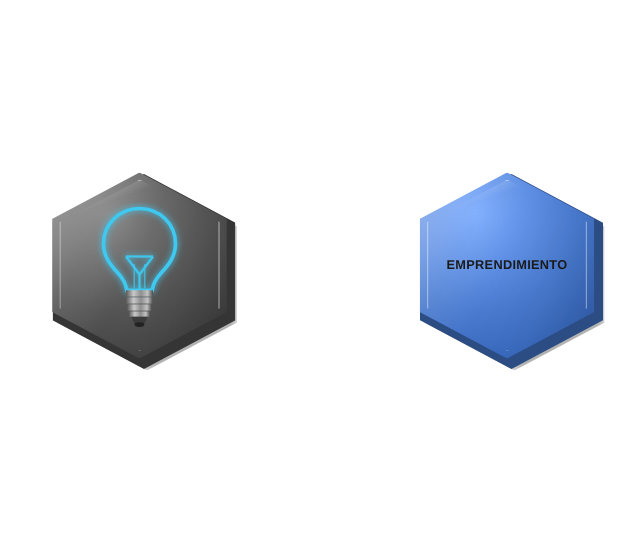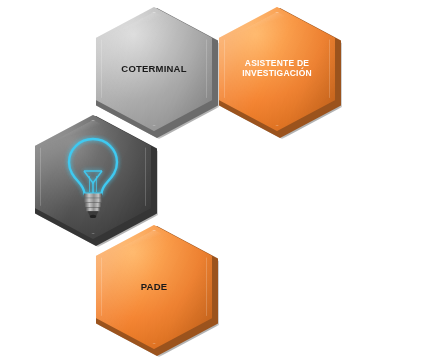--- a/index.html
+++ b/index.html
@@ -70,37 +70,20 @@
   .bulb{
     position:absolute;left:0;top:0;width:100%;height:100%;
     display:flex;align-items:center;justify-content:center;
     z-index:6;pointer-events:none;
   }
 </style>
 </head>
 <body>
 
 <div id="diagram">
-    <div class="hexwrap" style="left: 93px; top: 4px; width: 122px; height: 130px;">
-      <div class="hex hex-shadow" style="transform: translate(5px, 6px) scale(0.985);"></div>
-      <div class="hex hex-bevel" style="background: rgb(173, 173, 173); transform: translate(3px, 4px);"></div>
-      <div class="hex hex-face" style="background: radial-gradient(120% 110% at 32% 22%, rgb(219, 219, 219) 0%, rgb(173, 173, 173) 48%, rgb(137, 137, 137) 100%); transform: scale(0.955);"></div>
-      <div class="gloss" style="transform: scale(0.955);"></div>
-      <div class="rim" style="transform: scale(0.955);"></div>
-      <div class="hexlabel lbl-dark" style="font-size: 9.5px; color: rgb(26, 26, 26);">COTERMINAL</div>
-    </div>
-    <div class="hexwrap" style="left: 216px; top: 4px; width: 122px; height: 130px;">
-      <div class="hex hex-shadow" style="transform: translate(5px, 6px) scale(0.985);"></div>
-      <div class="hex hex-bevel" style="background: rgb(245, 134, 52); transform: translate(3px, 4px);"></div>
-      <div class="hex hex-face" style="background: radial-gradient(120% 110% at 32% 22%, rgb(255, 180, 98) 0%, rgb(245, 134, 52) 48%, rgb(209, 98, 16) 100%); transform: scale(0.955);"></div>
-      <div class="gloss" style="transform: scale(0.955);"></div>
-      <div class="rim" style="transform: scale(0.955);"></div>
-      <div class="hexlabel lbl-light" style="font-size: 8.5px; color: rgb(255, 255, 255);">ASISTENTE DE
-INVESTIGACIÓN</div>
-    </div>
     <div class="hexwrap" style="left: 32px; top: 112px; width: 122px; height: 130px;">
       <div class="hex hex-shadow" style="transform: translate(5px, 6px) scale(0.985);"></div>
       <div class="hex hex-bevel" style="background: rgb(85, 85, 85); transform: translate(3px, 4px);"></div>
       <div class="hex hex-face" style="background: radial-gradient(120% 110% at 32% 22%, rgb(131, 131, 131) 0%, rgb(85, 85, 85) 48%, rgb(49, 49, 49) 100%); transform: scale(0.955);"></div>
       <div class="gloss" style="transform: scale(0.955);"></div>
       <div class="rim" style="transform: scale(0.955);"></div>
       <div class="bulb">
         <svg width="62" height="84" viewBox="0 0 62 84" xmlns="http://www.w3.org/2000/svg">
           <defs>
             <filter id="gl" x="-60%" y="-60%" width="220%" height="220%">
@@ -130,21 +113,21 @@
             <rect x="22" y="58.5" width="18" height="4.2" fill="url(#scr)"></rect>
             <rect x="22" y="63.2" width="18" height="4.2" fill="url(#scr)"></rect>
             <rect x="22.8" y="67.9" width="16.4" height="4.2" fill="url(#scr)"></rect>
             <rect x="24" y="72.6" width="14" height="3.6" fill="url(#scr)"></rect>
             <path d="M25.6 76.2 L36.4 76.2 L34 81.4 L28 81.4 Z" fill="#3b3b3b"></path>
             <ellipse cx="31" cy="81.4" rx="3.2" ry="1.6" fill="#222"></ellipse>
           </g>
         </svg>
       </div>
     </div>
-    <div class="hexwrap" style="left: 93px; top: 222px; width: 122px; height: 130px;">
+    <div class="hexwrap" style="left: 277px; top: 112px; width: 122px; height: 130px;">
       <div class="hex hex-shadow" style="transform: translate(5px, 6px) scale(0.985);"></div>
-      <div class="hex hex-bevel" style="background: rgb(245, 134, 52); transform: translate(3px, 4px);"></div>
-      <div class="hex hex-face" style="background: radial-gradient(120% 110% at 32% 22%, rgb(255, 180, 98) 0%, rgb(245, 134, 52) 48%, rgb(209, 98, 16) 100%); transform: scale(0.955);"></div>
+      <div class="hex hex-bevel" style="background: rgb(74, 123, 208); transform: translate(3px, 4px);"></div>
+      <div class="hex hex-face" style="background: radial-gradient(120% 110% at 32% 22%, rgb(120, 169, 254) 0%, rgb(74, 123, 208) 48%, rgb(38, 87, 172) 100%); transform: scale(0.955);"></div>
       <div class="gloss" style="transform: scale(0.955);"></div>
       <div class="rim" style="transform: scale(0.955);"></div>
-      <div class="hexlabel lbl-dark" style="font-size: 9.5px; color: rgb(26, 26, 26);">PADE</div>
+      <div class="hexlabel lbl-dark" style="font-size: 8.5px; color: rgb(26, 26, 26);">EMPRENDIMIENTO</div>
     </div>
   </div>
 
 </body></html>

